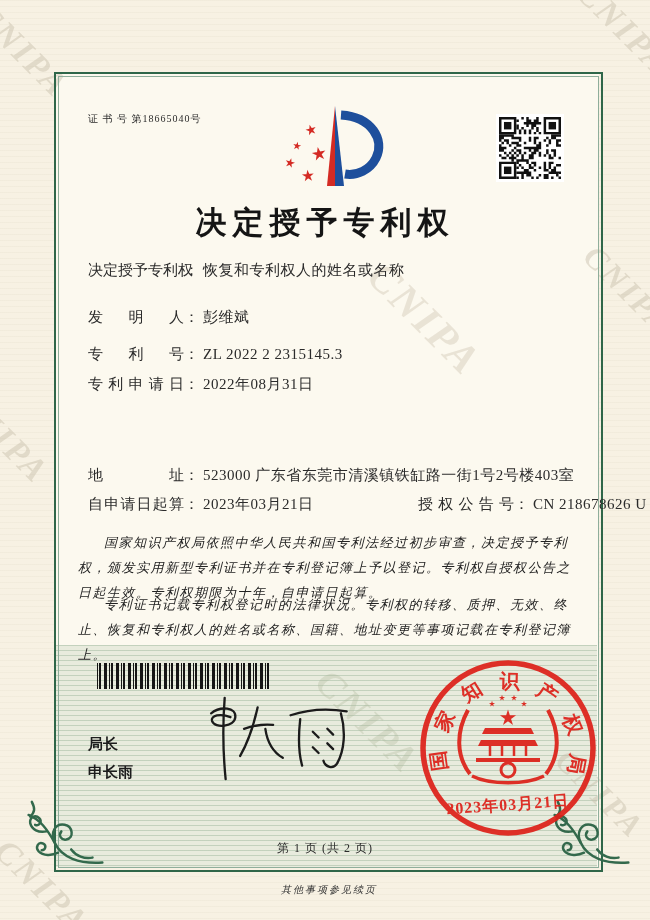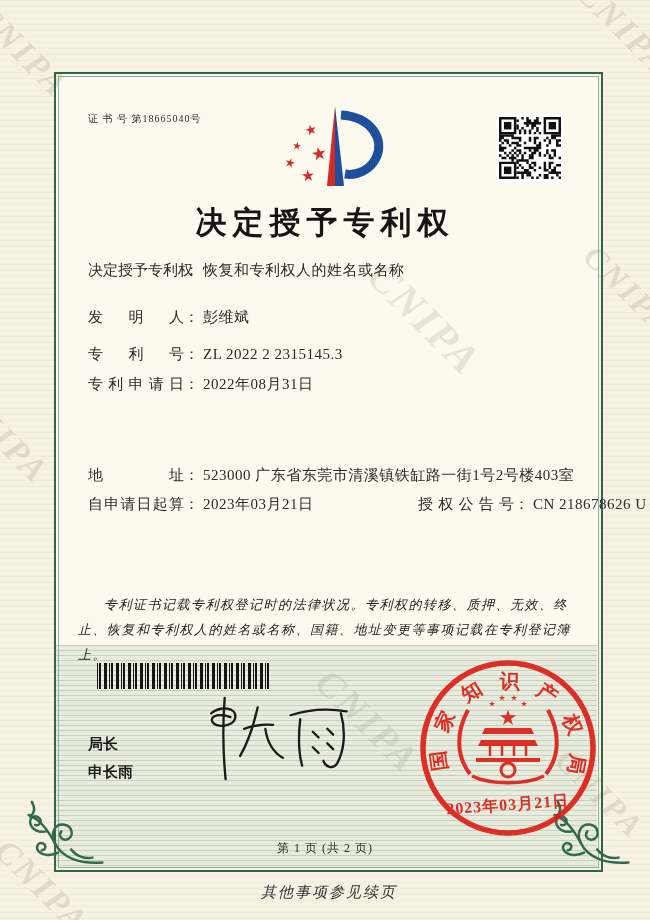--- a/index.html
+++ b/index.html
@@ -48,21 +48,21 @@
   .grant2{position:absolute;left:330px;top:0;}
   .para{position:absolute;left:78px;width:498px;font-size:13px;line-height:25px;text-indent:2em;
         font-style:italic;letter-spacing:1.5px;color:#222;}
   .p1{top:530px;} .p2{top:592px;}
   .barcode{position:absolute;left:95px;top:662px;width:180px;height:28px;}
   .signer{position:absolute;left:88px;top:730px;font-family:"Liberation Sans","DejaVu Sans",sans-serif;
           font-size:15px;font-weight:700;color:#1d1d1d;line-height:28px;}
   .signature{position:absolute;left:190px;top:692px;width:172px;height:92px;}
   .seal{position:absolute;left:418px;top:658px;width:182px;height:182px;z-index:5;mix-blend-mode:multiply;opacity:0.93;}
   .pageinfo{position:absolute;left:0;right:0;top:840px;text-align:center;font-size:12px;letter-spacing:1px;}
-  .footnote{position:absolute;left:0;right:0;top:883px;text-align:center;font-size:15px;font-style:italic;letter-spacing:2px;color:#333;padding-left:8px;}
+  .footnote{position:absolute;left:0;right:0;top:883px;text-align:center;font-size:10px;font-style:italic;letter-spacing:2px;color:#333;padding-left:8px;}
 </style>
 </head>
 <body>
 
 <div class="page">
 
   <div class="paper"></div>
   <div class="band"></div>
 
   <span class="wm wm1">CNIPA</span>
@@ -148,20 +148,21 @@
     <div class="frow r6">
       <span class="flabel">地址</span><span class="fcolon">：</span><span class="fvalue">523000 广东省东莞市清溪镇铁缸路一街1号2号楼403室</span>
     </div>
     <div class="frow r7">
       <span class="flabel">自申请日起算</span><span class="fcolon">：</span><span class="fvalue">2023年03月21日</span>
       <span class="grant2">
         <span class="flabel">授权公告号</span><span class="fcolon">：</span><span class="fvalue">CN 218678626 U</span>
       </span>
     </div>
 
+    <div class="para p1">国家知识产权局依照中华人民共和国专利法经过初步审查，决定授予专利权，颁发实用新型专利证书并在专利登记簿上予以登记。专利权自授权公告之日起生效。专利权期限为十年，自申请日起算。</div>
     <div class="para p2">专利证书记载专利权登记时的法律状况。专利权的转移、质押、无效、终止、恢复和专利权人的姓名或名称、国籍、地址变更等事项记载在专利登记簿上。</div>
 
     <svg class="barcode" viewBox="0 0 180 28" preserveAspectRatio="none">
       <g fill="#151515">
           <path class="bars" d="M2,1h1v26h-1zM4,1h2v26h-2zM9,1h3v26h-3zM14,1h1v26h-1zM16,1h2v26h-2zM21,1h3v26h-3zM26,1h1v26h-1zM28,1h2v26h-2zM33,1h3v26h-3zM38,1h1v26h-1zM40,1h2v26h-2zM45,1h3v26h-3zM50,1h1v26h-1zM52,1h2v26h-2zM57,1h3v26h-3zM62,1h1v26h-1zM64,1h2v26h-2zM69,1h3v26h-3zM74,1h1v26h-1zM76,1h2v26h-2zM81,1h3v26h-3zM86,1h1v26h-1zM88,1h2v26h-2zM93,1h3v26h-3zM98,1h1v26h-1zM100,1h2v26h-2zM105,1h3v26h-3zM110,1h1v26h-1zM112,1h2v26h-2zM117,1h3v26h-3zM122,1h1v26h-1zM124,1h2v26h-2zM129,1h3v26h-3zM134,1h1v26h-1zM136,1h2v26h-2zM141,1h3v26h-3zM146,1h1v26h-1zM148,1h2v26h-2zM153,1h3v26h-3zM158,1h1v26h-1zM160,1h2v26h-2zM165,1h3v26h-3zM170,1h1v26h-1zM172,1h2v26h-2z"></path>
         </g>
     </svg>
 
     <div class="signer">
       <div>局长</div>

